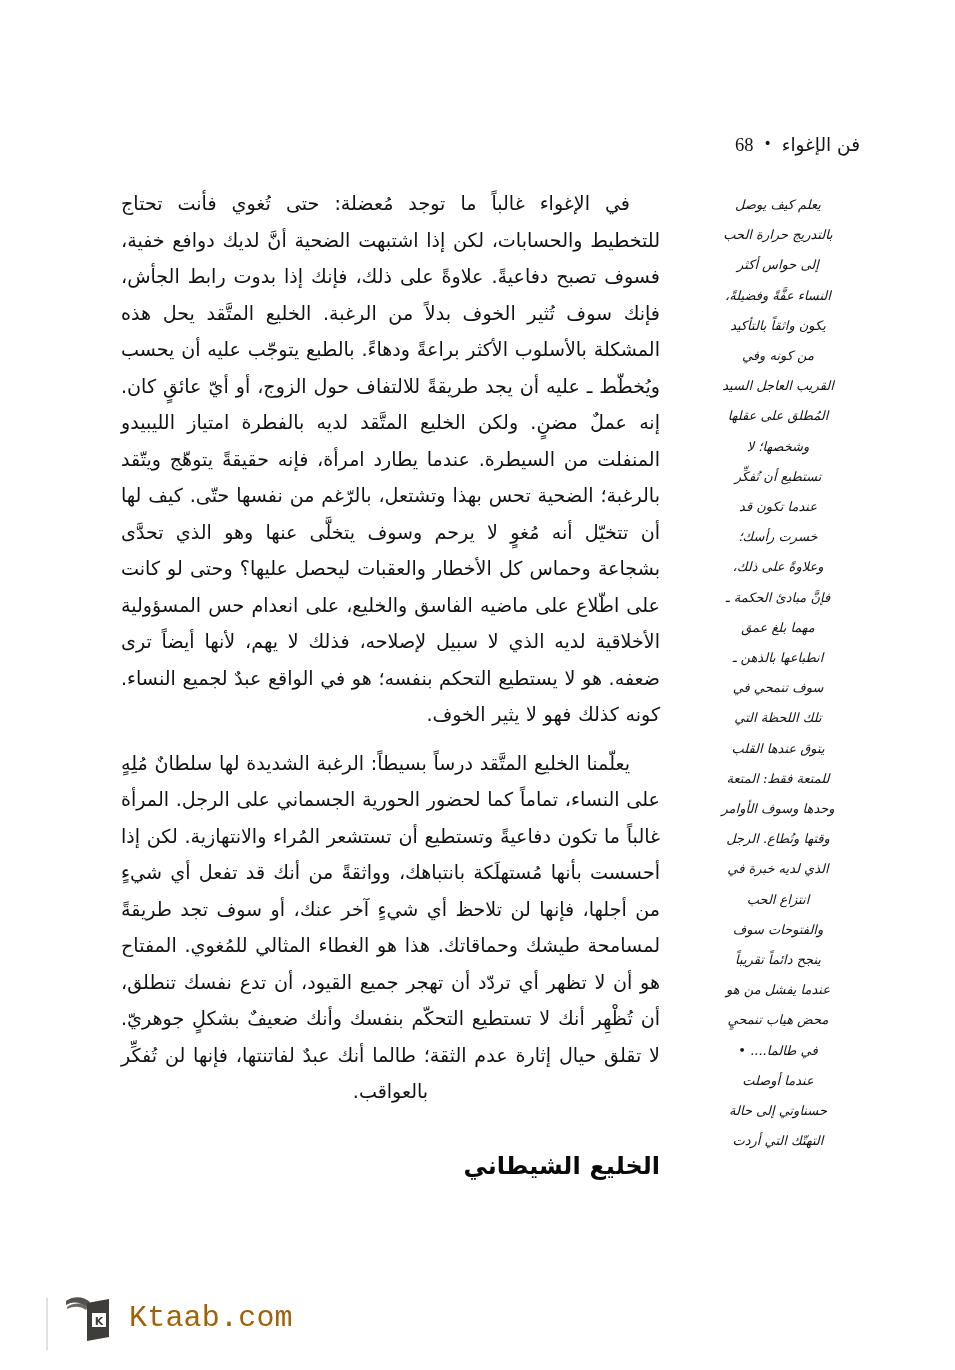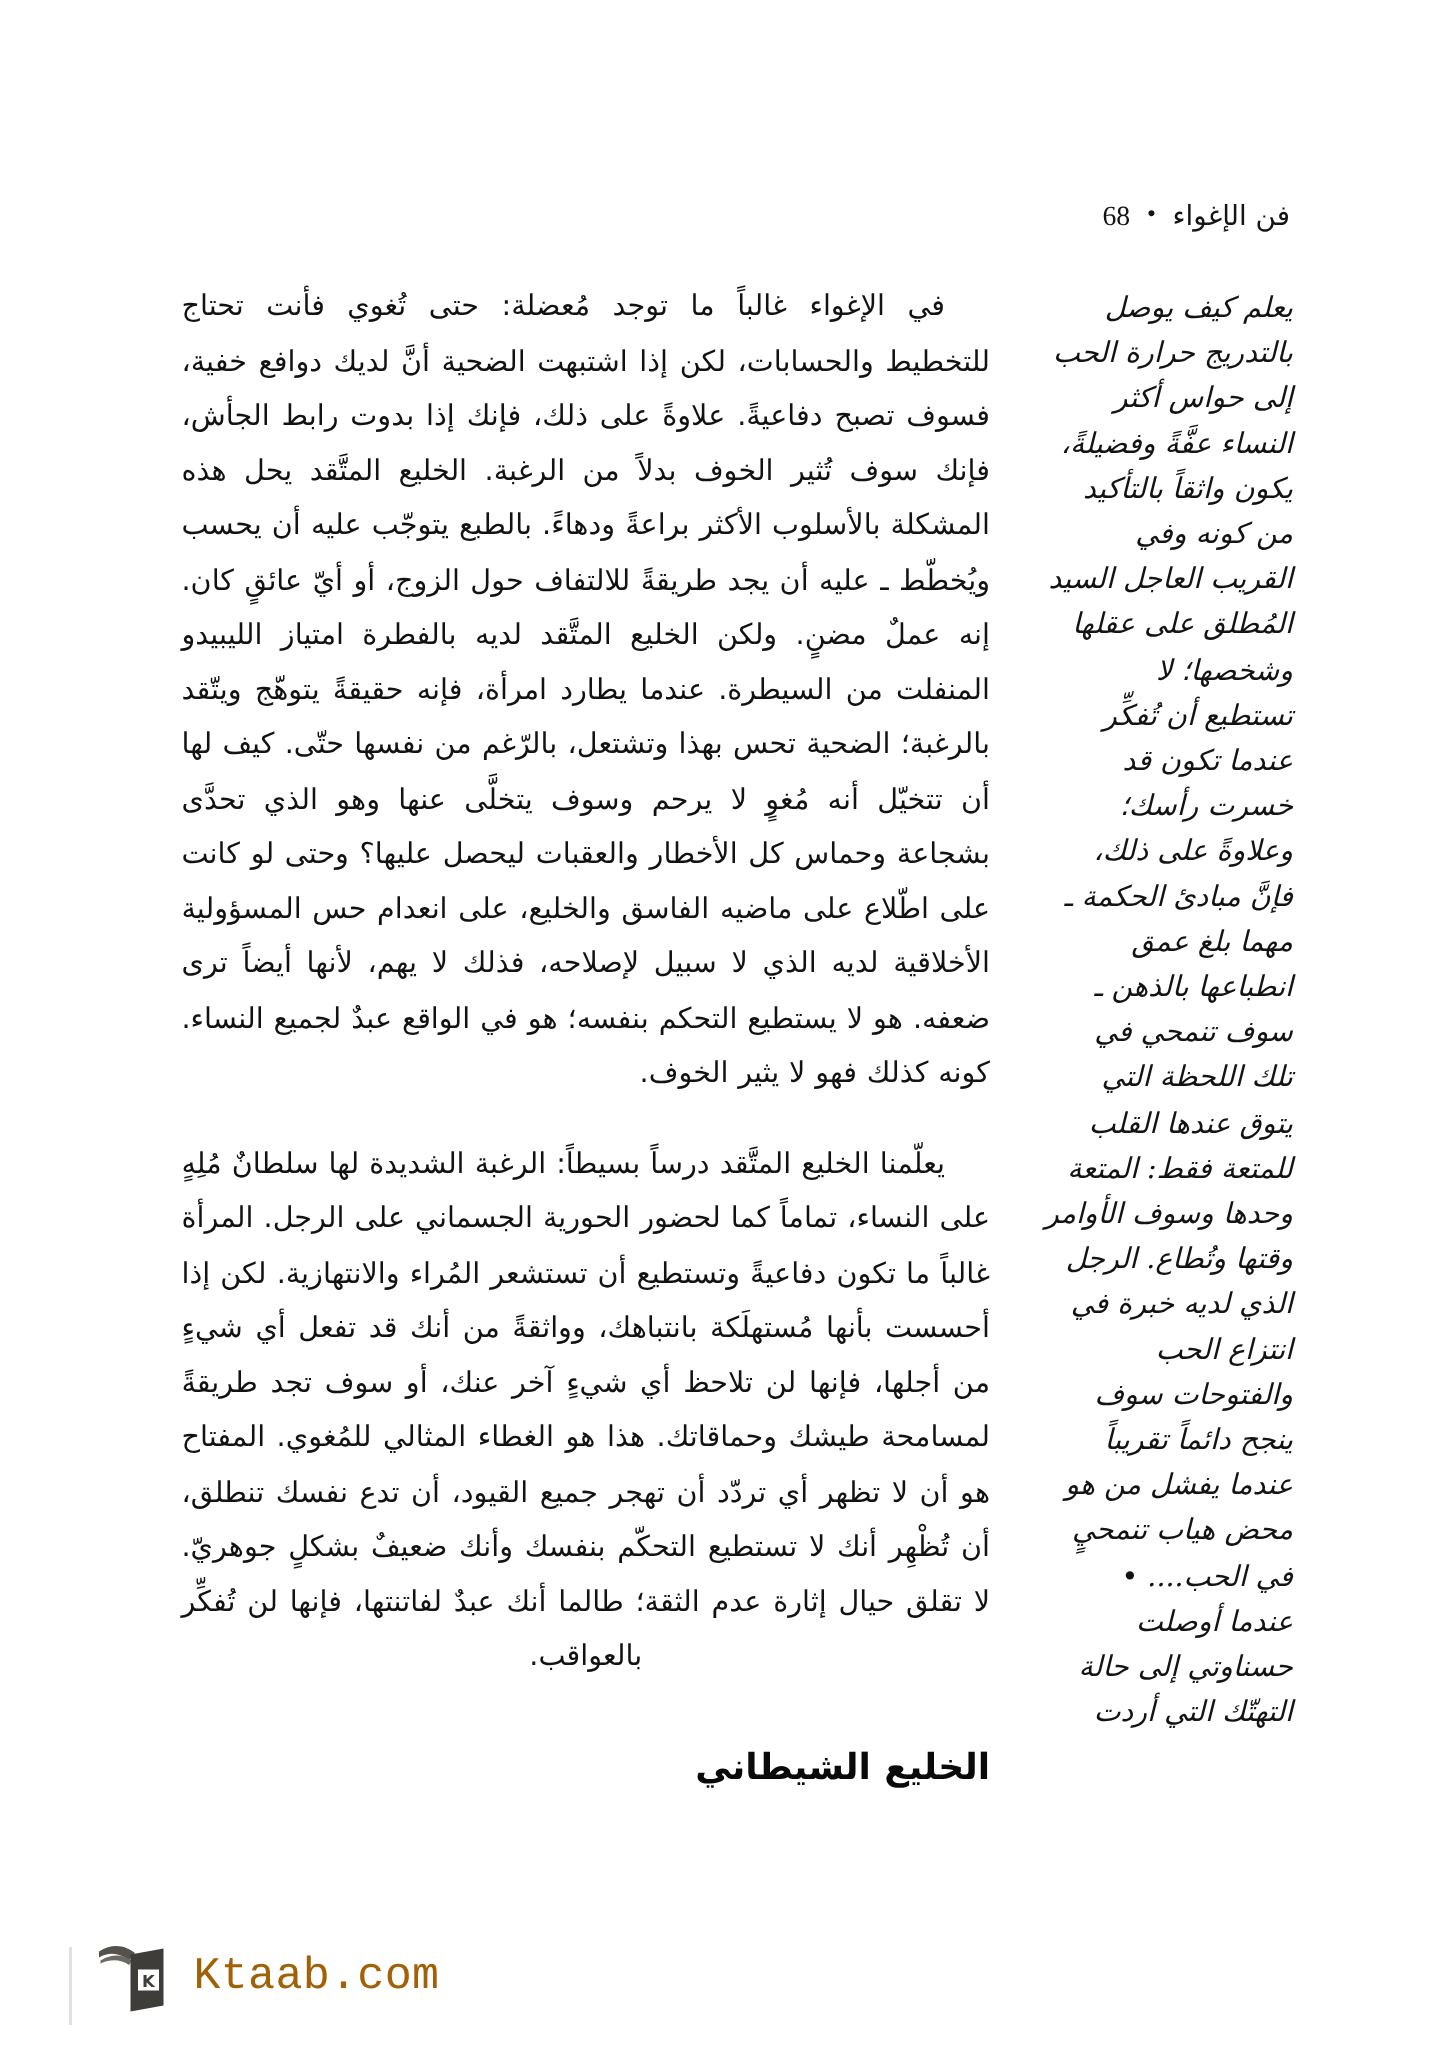--- a/index.html
+++ b/index.html
@@ -77,21 +77,21 @@
     text-indent: 30px;
     text-align: justify;
     text-align-last: right;
   }
 
   .body-col p.last-center {
     text-align-last: center;
   }
 
   .body-col p + p {
-    margin-top: 24px;
+    margin-top: 12px;
   }
 
   
   .section-heading {
     margin-top: 40px;
     margin-bottom: 18px;
     text-align: center;
     text-indent: 0;
     font-family: "DejaVu Sans", sans-serif;
     font-weight: bold;
@@ -101,24 +101,25 @@
     letter-spacing: 0.3px;
   }
 
   
   .margin-col {
     position: absolute;
     top: 190px;
     right: 93px;
     width: 168px;
     direction: rtl;
+    text-align: center;
     color: #131313;
     font-family: "DejaVu Serif", serif;
     font-style: italic;
-    font-size: 19px;
+    font-size: 13px;
     line-height: 30.2px;
   }
   .margin-col .mline {
     display: block;
     white-space: nowrap;
   }
   .margin-col .mline.tight {
     letter-spacing: -0.2px;
   }
 
@@ -197,21 +198,21 @@
     <span class="mline">يتوق عندها القلب</span>
     <span class="mline tight">للمتعة فقط: المتعة</span>
     <span class="mline tight">وحدها وسوف الأوامر</span>
     <span class="mline tight">وقتها وتُطاع. الرجل</span>
     <span class="mline tight">الذي لديه خبرة في</span>
     <span class="mline">انتزاع الحب</span>
     <span class="mline">والفتوحات سوف</span>
     <span class="mline tight">ينجح دائماً تقريباً</span>
     <span class="mline tight">عندما يفشل من هو</span>
     <span class="mline tight">محض هياب تنمحيٍ</span>
-    <span class="mline">في الحب.... •</span>
+    <span class="mline">في طالما.... •</span>
     <span class="mline">عندما أوصلت</span>
     <span class="mline tight">حسناوتي إلى حالة</span>
     <span class="mline tight">التهتّك التي أردت</span>
   </div>
 
   <div class="scan-edge"></div>
 
   <div class="watermark">
     <span class="wm-mark">
       <svg width="56" height="56" viewBox="0 0 56 56" xmlns="http://www.w3.org/2000/svg">

